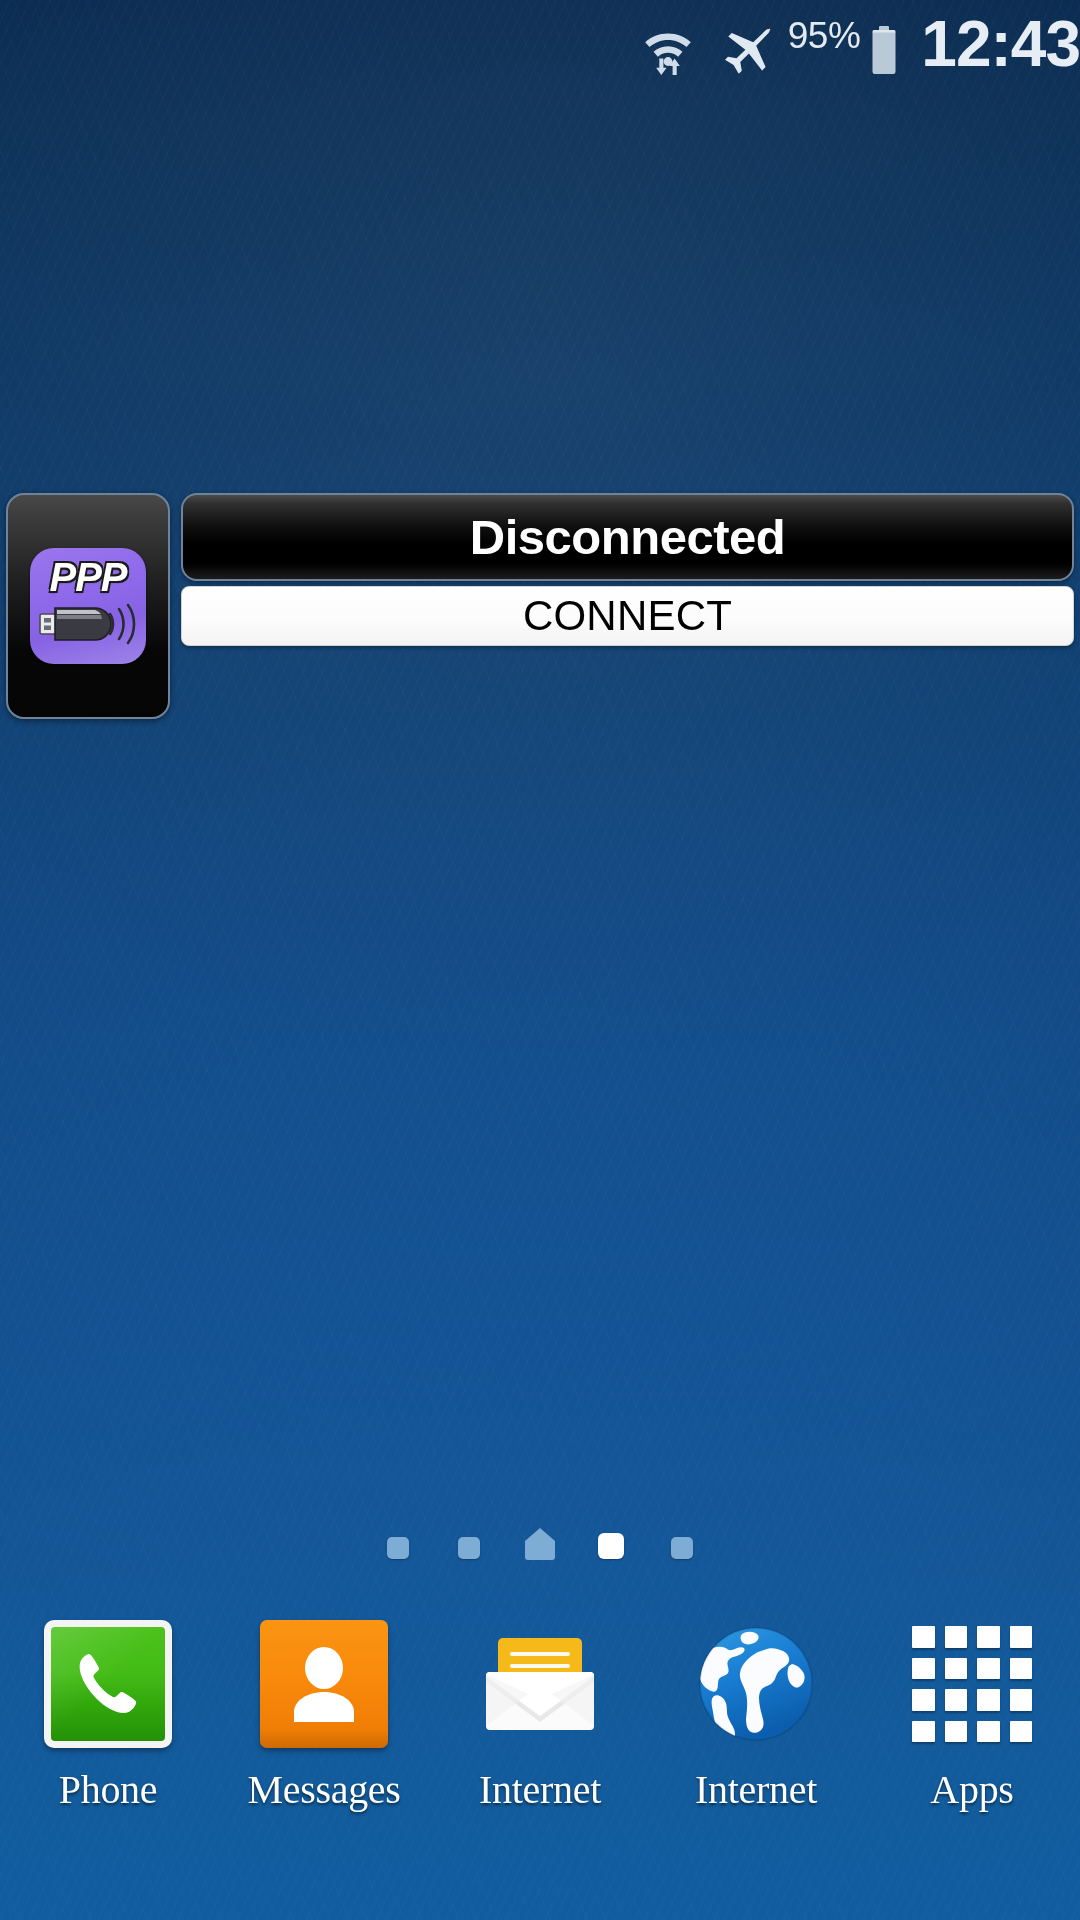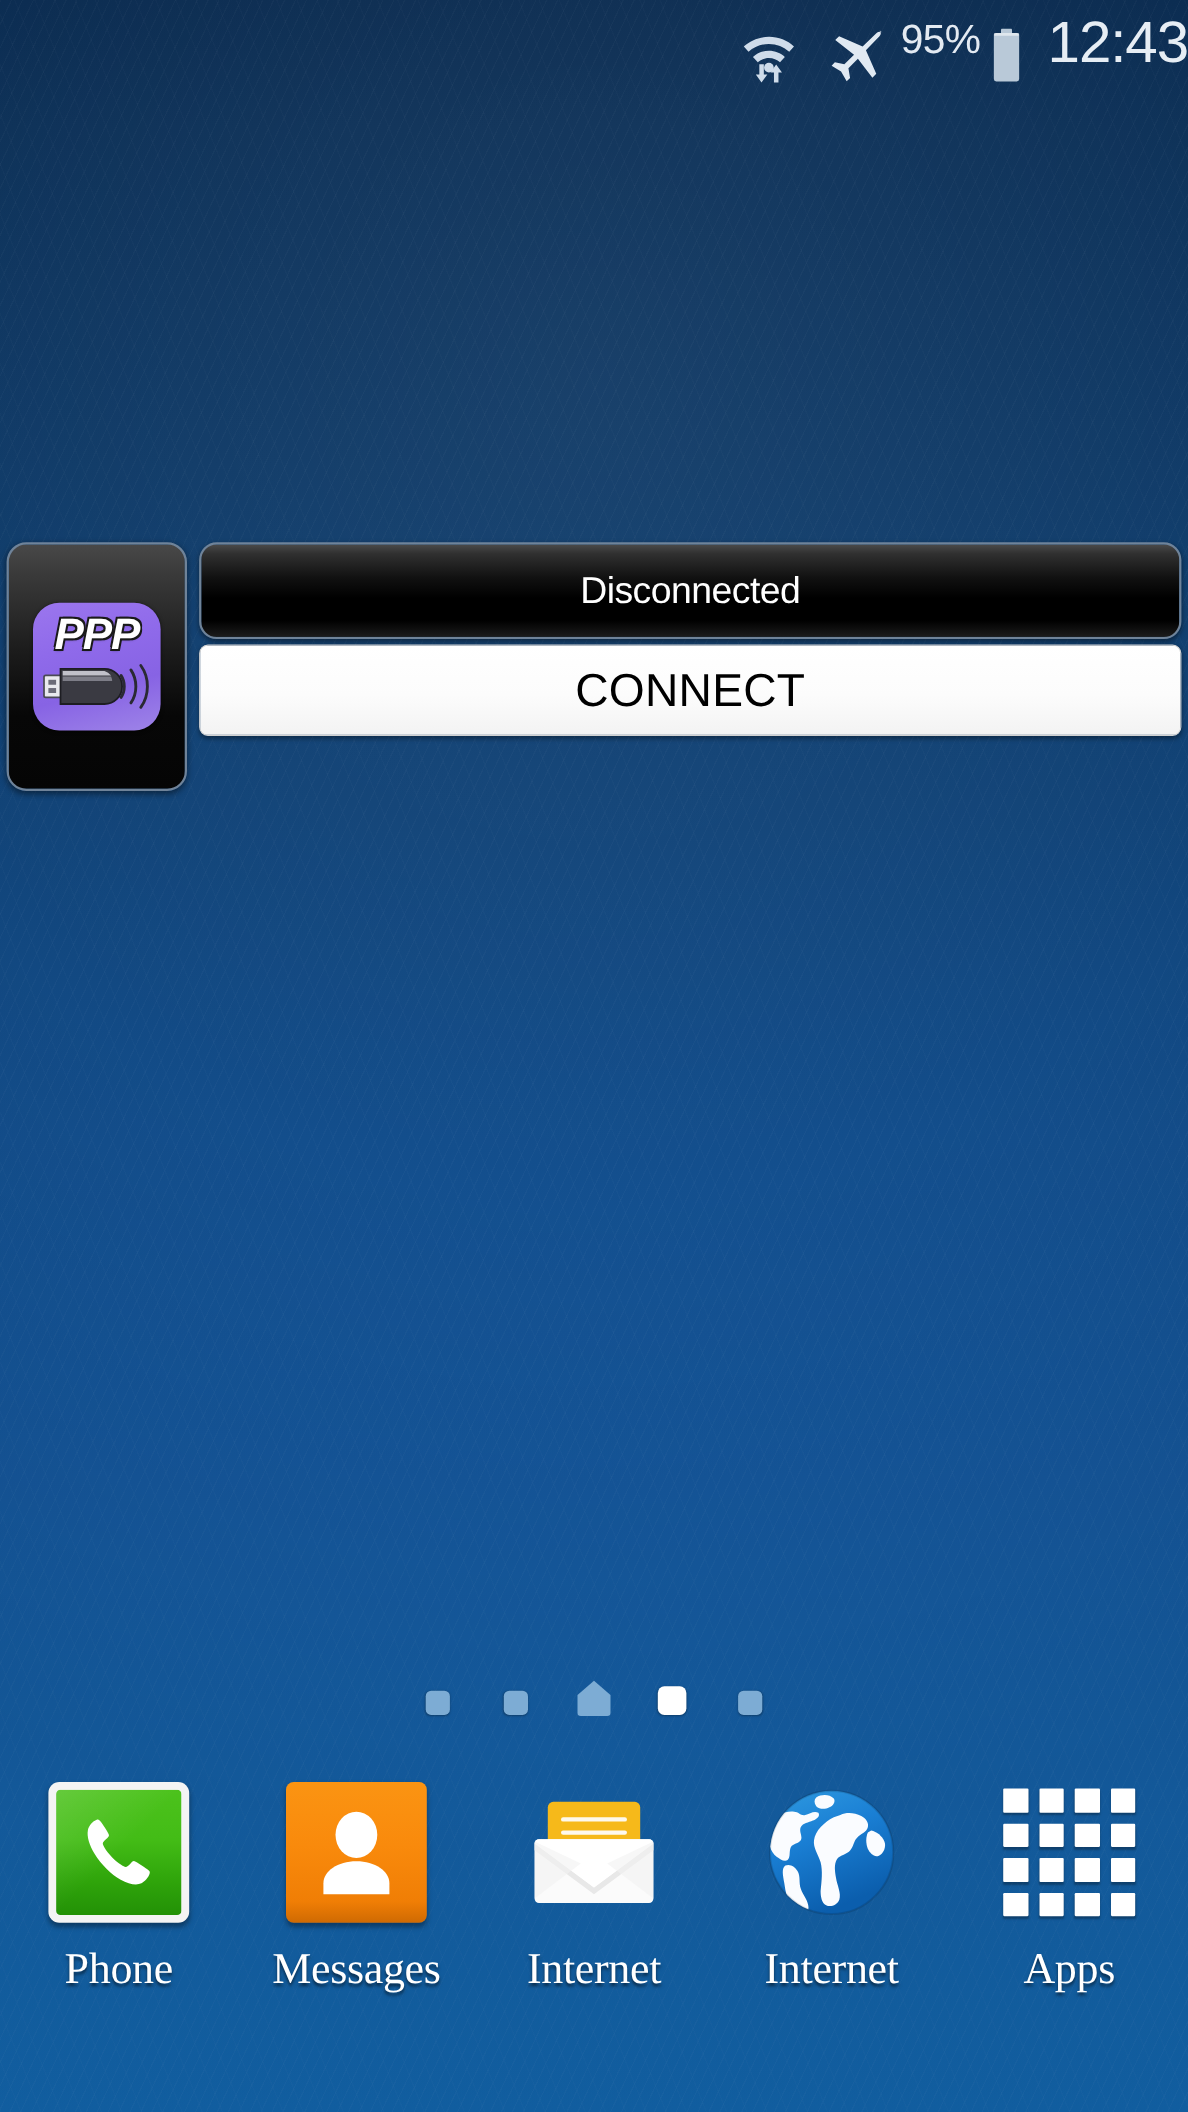--- a/index.html
+++ b/index.html
@@ -74,22 +74,22 @@
   #battery-pct {
     color: #e3eaf2;
     font-size: 37px;
     letter-spacing: -0.5px;
     margin-right: 9px;
     font-weight: 400;
   }
   #battery-icon { margin-right: 22px; }
   #clock {
     color: #e6edf4;
-    font-size: 53px;
-    font-weight: 400;
+    font-size: 64px;
+    font-weight: 700;
     letter-spacing: -1px;
     line-height: 1;
     margin-top: -3px;
   }
 
   
   #ppp-widget {
     position: absolute;
     left: 6px;
     top: 493px;
@@ -156,28 +156,28 @@
     background: linear-gradient(180deg, #4a4a4a 0%, #303030 10%, #111111 36%, #000000 58%, #000000 82%, #1c1c1c 100%);
     border: 2px solid #6f8399;
     box-sizing: border-box;
     display: flex;
     align-items: center;
     justify-content: center;
     box-shadow: 0 2px 5px rgba(0,0,0,0.4);
   }
   #ppp-status-text {
     color: #ffffff;
-    font-size: 34px;
-    font-weight: 400;
+    font-size: 49px;
+    font-weight: 700;
     letter-spacing: -0.5px;
   }
   #ppp-buttons {
     display: flex;
     gap: 10px;
-    height: 83px;
+    height: 60px;
   }
   .ppp-btn {
     flex: 1 1 0;
     border-radius: 8px;
     background: linear-gradient(180deg, #ffffff 0%, #fcfcfc 55%, #f3f3f3 100%);
     border: 1px solid #d2d2d2;
     box-sizing: border-box;
     display: flex;
     align-items: center;
     justify-content: center;

